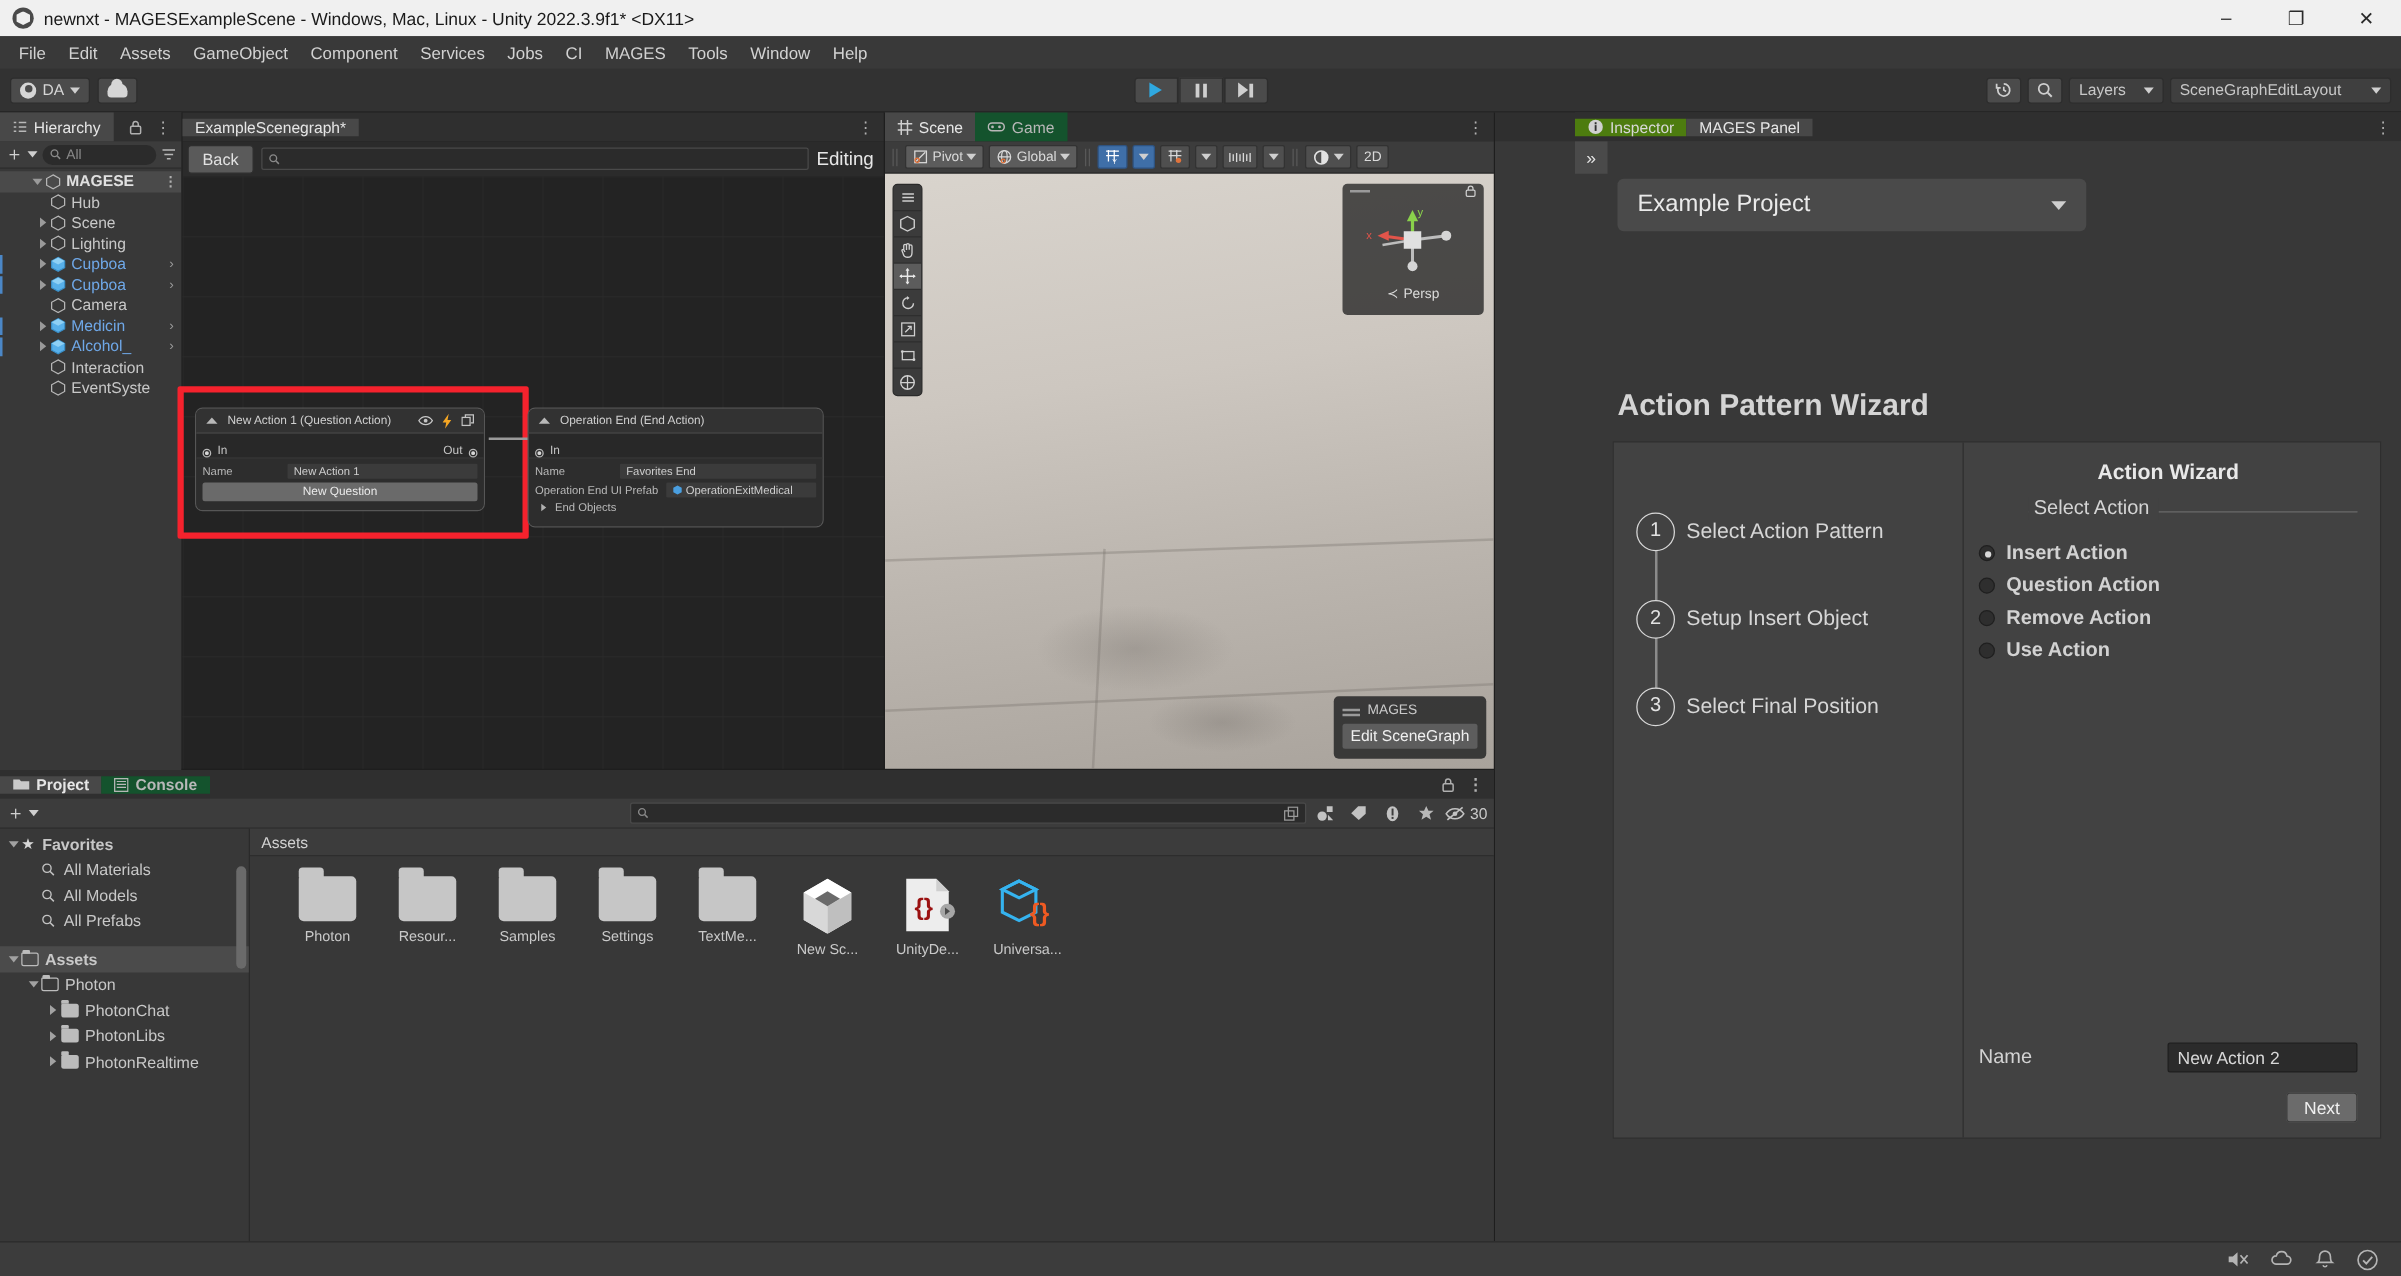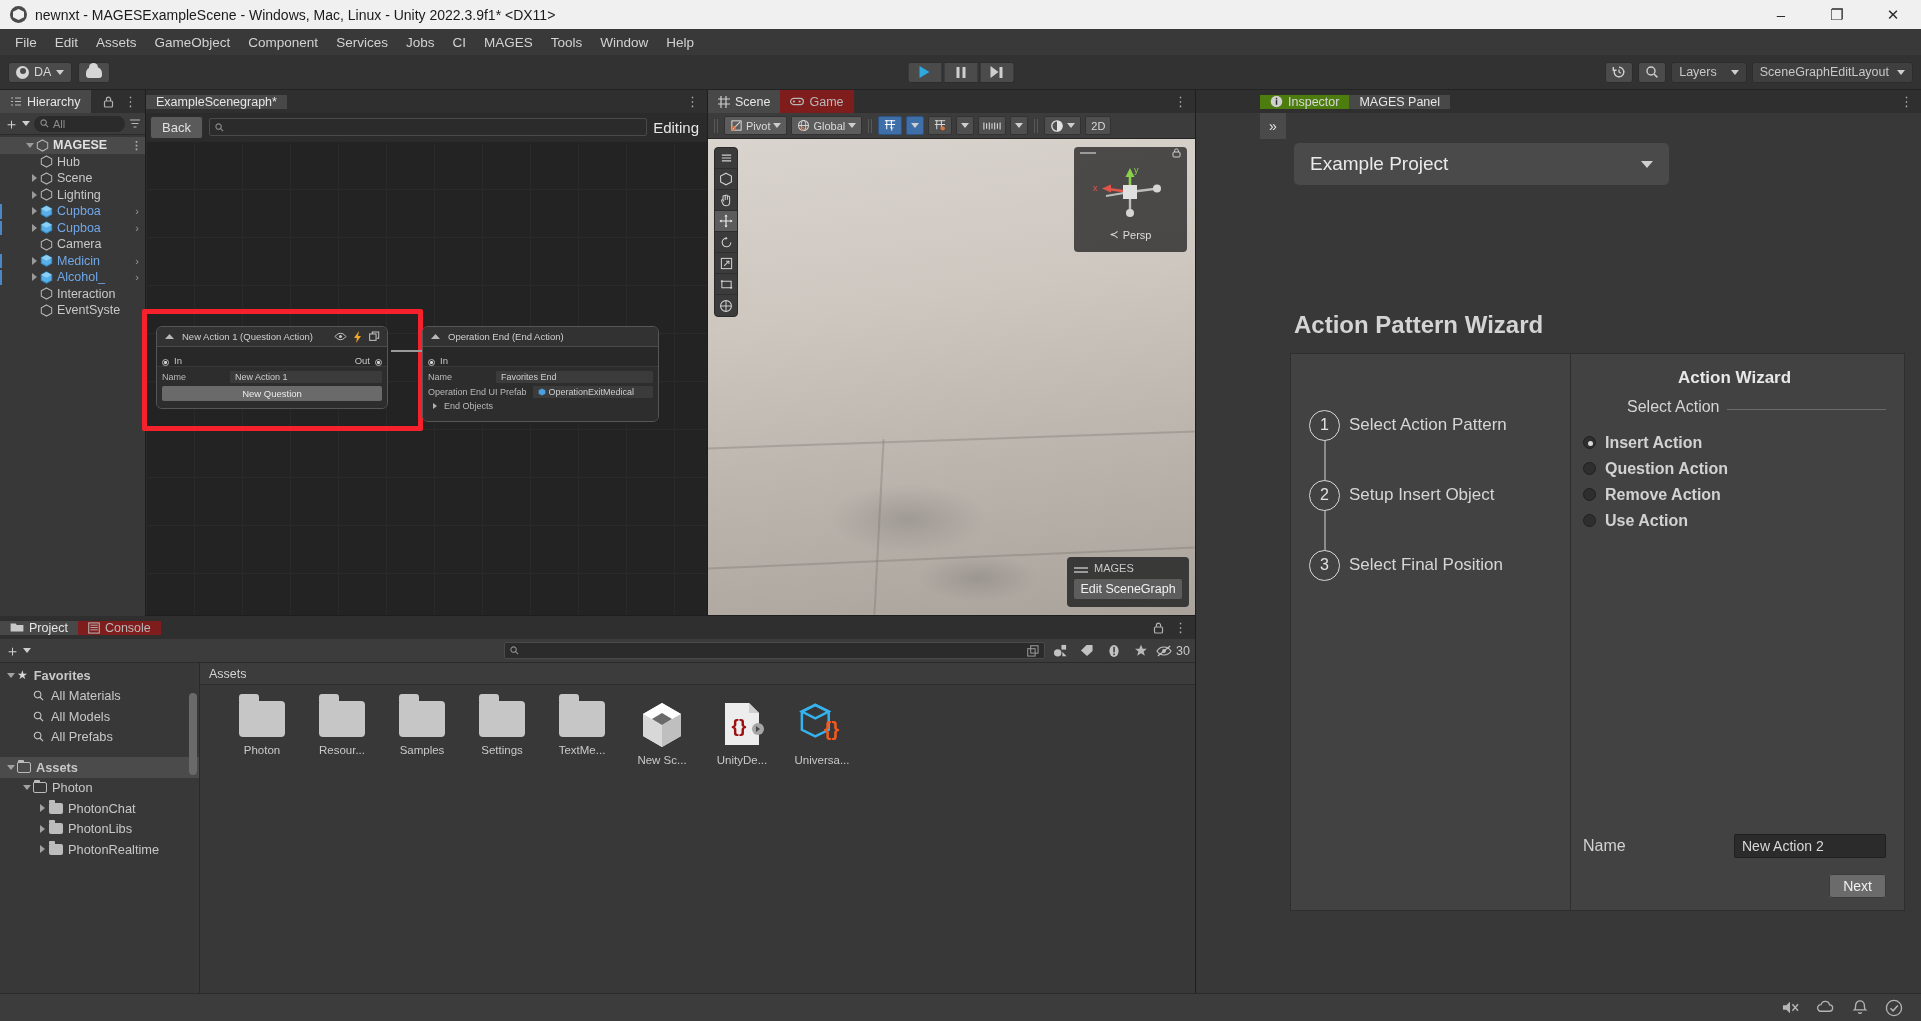--- a/index.html
+++ b/index.html
@@ -76,21 +76,21 @@
 
   
   .workspace { position:absolute; top:90px; left:0; right:0; bottom:28px; background:#1e1e1e; }
 
   .panel { position:absolute; background:#383838; }
   .panel-tabs {
     height:23px; background:#2f2f2f; display:flex; align-items:stretch; position:relative;
   }
   .ptab {
     display:flex; align-items:center; gap:5px; padding:0 10px; font-size:12.5px;
-    color:#b8b8b8; background:#7f1d1d;
+    color:#b8b8b8; background:#14532d;
   }
   .ptab.active { background:#484848; color:#e6e6e6; }
   .ptab.activedark { background:#4d7c0f; color:#d8d8d8; }
   .tabdots { margin-left:auto; display:flex; align-items:center; padding:0 8px; color:#b0b0b0; font-size:13px; letter-spacing:0; }
   .lockic { margin-left:auto; display:flex; align-items:center; gap:10px; padding:0 8px; color:#b0b0b0;}
 
   
   #hierarchy { left:0; top:0; width:145px; height:525px; background:#383838; }
   .hsearchrow { height:22px; background:#3c3c3c; display:flex; align-items:center; padding:0 4px; gap:4px; border-bottom:1px solid #2a2a2a;}
   .plusbtn{display:flex;align-items:center;gap:3px;color:#d0d0d0;font-size:15px;line-height:1;}
@@ -183,21 +183,21 @@
   .rdot.on::after{content:"";position:absolute;left:3.5px;top:3.5px;width:5px;height:5px;border-radius:50%;background:#d9d9d9;}
   .rlabel{font-size:16px;color:#d2d2d2;font-weight:bold;}
   .namerow{position:absolute;left:12px;right:18px;bottom:52px;display:flex;align-items:center;}
   .namerow .nl{font-size:16px;color:#d2d2d2;}
   .namerow .nv{margin-left:auto;width:152px;background:#2b2b2b;border:1px solid #1f1f1f;border-radius:2px;padding:3px 7px;font-size:14px;color:#d8d8d8;}
   .nextrow{position:absolute;right:18px;bottom:16px;}
   .nextbtn{background:#6b6b6b;border:1px solid #3a3a3a;border-radius:3px;padding:3px 13px;font-size:14px;color:#f0f0f0;}
 
   
   #project{left:0;top:526px;width:1195px;height:409px;background:#383838;}
-  .pjtabs{height:23px;background:#2f2f2f;display:flex;align-items:center;}
+  .pjtabs{height:23px;background:#2f2f2f;display:flex;align-items:center;font-weight:bold;}
   .pjtoolrow{height:24px;background:#3c3c3c;display:flex;align-items:center;border-bottom:1px solid #2a2a2a;}
   .pj-left{width:216px;display:flex;align-items:center;padding:0 5px;gap:3px;}
   .pj-right{flex:1;display:flex;align-items:center;gap:3px;padding:0 5px;}
   .pjsearch{flex:1;max-width:610px;height:17px;background:#2b2b2b;border:1px solid #4a4a4a;border-radius:2px;display:flex;align-items:center;padding:0 5px;color:#7d7d7d;font-size:10px;}
   .pjico{width:24px;height:18px;display:flex;align-items:center;justify-content:center;color:#c2c2c2;}
   .pjbody{display:flex;height:calc(100% - 47px);}
   .pjtree{width:200px;background:#383838;border-right:1px solid #2a2a2a;position:relative;padding-top:2px;}
   .pjrow{height:20.5px;display:flex;align-items:center;font-size:12.8px;color:#c8c8c8;white-space:nowrap;}
   .pjrow.sel{background:#4b4b4b;}
   .pjrow .tw{width:13px;display:flex;align-items:center;justify-content:center;flex:none;}
@@ -294,21 +294,21 @@
       <div class="icon-btn">
         <svg width="14" height="14" viewBox="0 0 14 14">
             <circle cx="6" cy="6" r="4" fill="none" stroke="#cfcfcf" stroke-width="1.4"></circle>
             <path d="M9.2 9.2 12.4 12.4" stroke="#cfcfcf" stroke-width="1.5"></path>
           </svg>
       </div>
       <div class="dd-btn">
         <span>Layers</span>
         <span class="caret"></span>
       </div>
-      <div class="dd-btn" style="gap:8px">
+      <div class="dd-btn" style="gap:24px">
         <span>SceneGraphEditLayout</span>
         <span class="caret"></span>
       </div>
     </div>
   </div>
 
   <div class="workspace">
 
     <div class="panel" id="hierarchy">
       <div class="panel-tabs">

